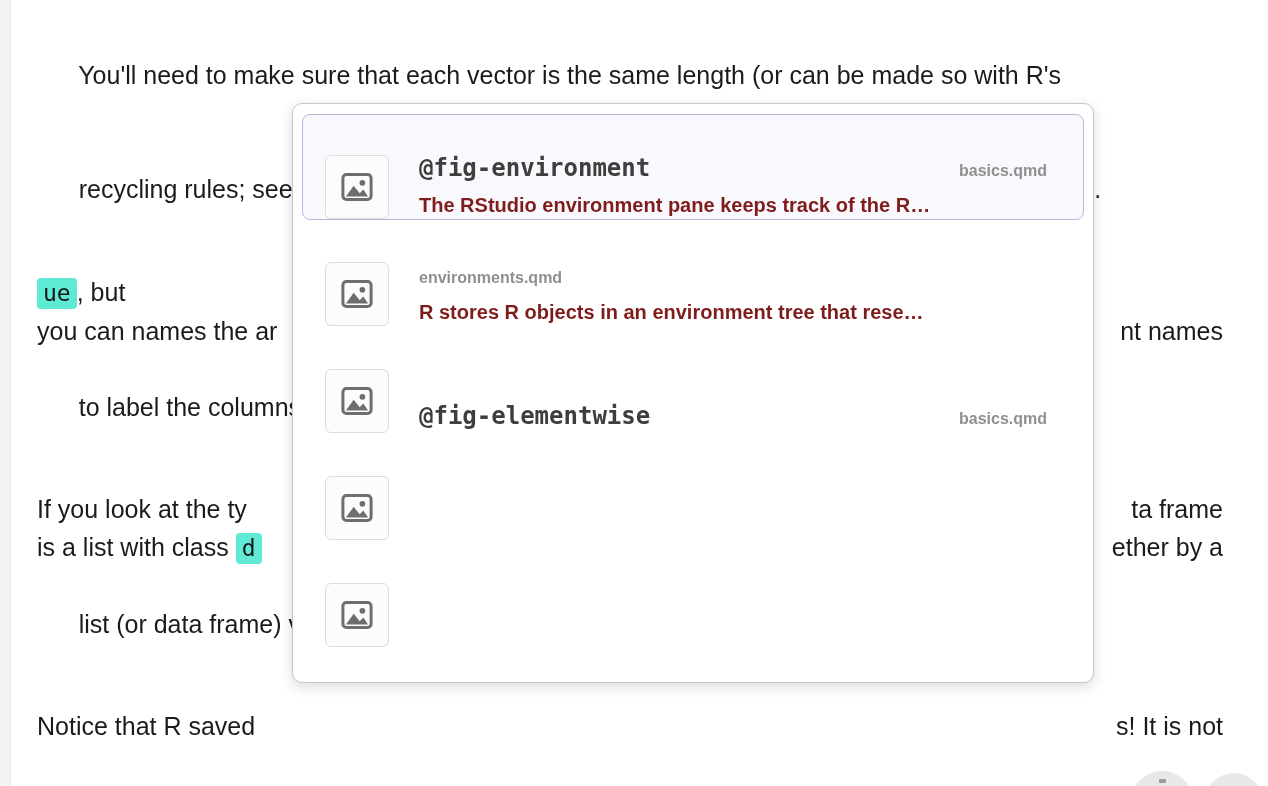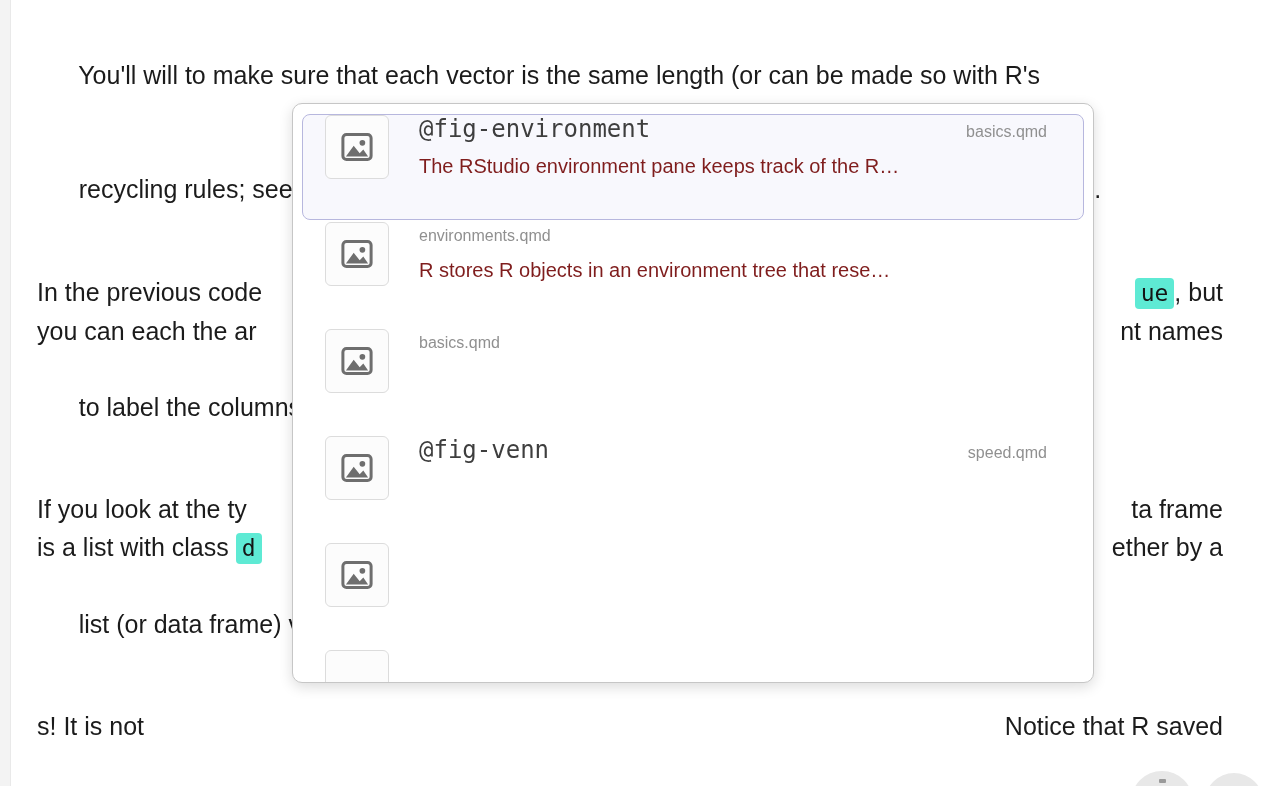--- a/index.html
+++ b/index.html
@@ -49,24 +49,25 @@
     padding:10px 9px;
     overflow:hidden;
     z-index:5;
   }
   .pitem{
     box-sizing:border-box;
     height:106px;
     margin-bottom:1px;
     border:1px solid transparent;
     border-radius:8px;
-    display:flex;align-items:flex-start;
+    display:flex;align-items:flex-end;
     padding:0 36px 0 22px;
     gap:30px;
     cursor:pointer;
+    font-weight:bold;
   }
   .pitem.selected{
     background:#f8f8fd;
     border-color:#b7b7de;
   }
   .icon-box{
     width:64px;height:64px;flex-shrink:0;
     box-sizing:border-box;
     border:1px solid #dcdcdc;border-radius:6px;
     background:#fcfcfc;
@@ -103,34 +104,33 @@
 </style>
 </head>
 <body>
 
 <div class="gutter"></div>
 
 <div class="doc">
 
   <div class="para">
     <div class="line">
-      <span>You'll will to make sure that each vector is the same length (or can be made so with R's</span>
+      <span>You'll need to make sure that each vector is the same length (or can be made so with R's</span>
     </div>
     <div class="line">
       <span>recycling rules; see </span><span class="ref">@fig-env</span><span class="cursor"></span><span> , as data frames cannot combine columns of different lengths.</span>
     </div>
   </div>
 
   <div class="para">
     <div class="line split">
-      <span>In the previous code</span>
       <span><span class="code">ue</span><span>, but</span></span>
     </div>
     <div class="line split">
-      <span>you can each the ar</span>
+      <span>you can names the ar</span>
       <span>nt names</span>
     </div>
     <div class="line">
       <span>to label the columns</span>
     </div>
   </div>
 
   <div class="para">
     <div class="line split">
       <span>If you look at the ty</span>
@@ -140,22 +140,22 @@
       <span><span>is a list with class </span><span class="code">d</span></span>
       <span>ether by a</span>
     </div>
     <div class="line">
       <span>list (or data frame) v</span>
     </div>
   </div>
 
   <div class="para">
     <div class="line split">
+      <span>Notice that R saved</span>
       <span>s! It is not</span>
-      <span>Notice that R saved</span>
     </div>
     <div class="line">
       
     </div>
 
   </div>
 
 </div>
 
 <div class="popup">
@@ -196,38 +196,35 @@
   <div class="pitem">
     <div class="icon-box">
       <svg width="36" height="36" viewBox="0 0 24 24">
           <rect x="2.6" y="3.6" width="18.8" height="16.8" rx="2.4" fill="none" stroke="#6e6e6e" stroke-width="2"></rect>
           <circle cx="15.6" cy="9.2" r="1.9" fill="#6e6e6e"></circle>
           <path d="M4.6 18.4 L9.8 11.2 L13.8 16.2 L16.2 13.6 L19.4 18.4 Z" fill="#6e6e6e"></path>
         </svg>
     </div>
     <div class="ptext">
       <div class="prow1">
+        <span class="plabel">@fig-elementwise</span>
         <span class="pfile">basics.qmd</span>
       </div>
     </div>
   </div>
 
   <div class="pitem">
     <div class="icon-box">
       <svg width="36" height="36" viewBox="0 0 24 24">
           <rect x="2.6" y="3.6" width="18.8" height="16.8" rx="2.4" fill="none" stroke="#6e6e6e" stroke-width="2"></rect>
           <circle cx="15.6" cy="9.2" r="1.9" fill="#6e6e6e"></circle>
           <path d="M4.6 18.4 L9.8 11.2 L13.8 16.2 L16.2 13.6 L19.4 18.4 Z" fill="#6e6e6e"></path>
         </svg>
     </div>
     <div class="ptext">
-      <div class="prow1">
-        <span class="plabel">@fig-venn</span>
-        <span class="pfile">speed.qmd</span>
-      </div>
     </div>
   </div>
 
   <div class="pitem">
     <div class="icon-box">
       <svg width="36" height="36" viewBox="0 0 24 24">
           <rect x="2.6" y="3.6" width="18.8" height="16.8" rx="2.4" fill="none" stroke="#6e6e6e" stroke-width="2"></rect>
           <circle cx="15.6" cy="9.2" r="1.9" fill="#6e6e6e"></circle>
           <path d="M4.6 18.4 L9.8 11.2 L13.8 16.2 L16.2 13.6 L19.4 18.4 Z" fill="#6e6e6e"></path>
         </svg>

